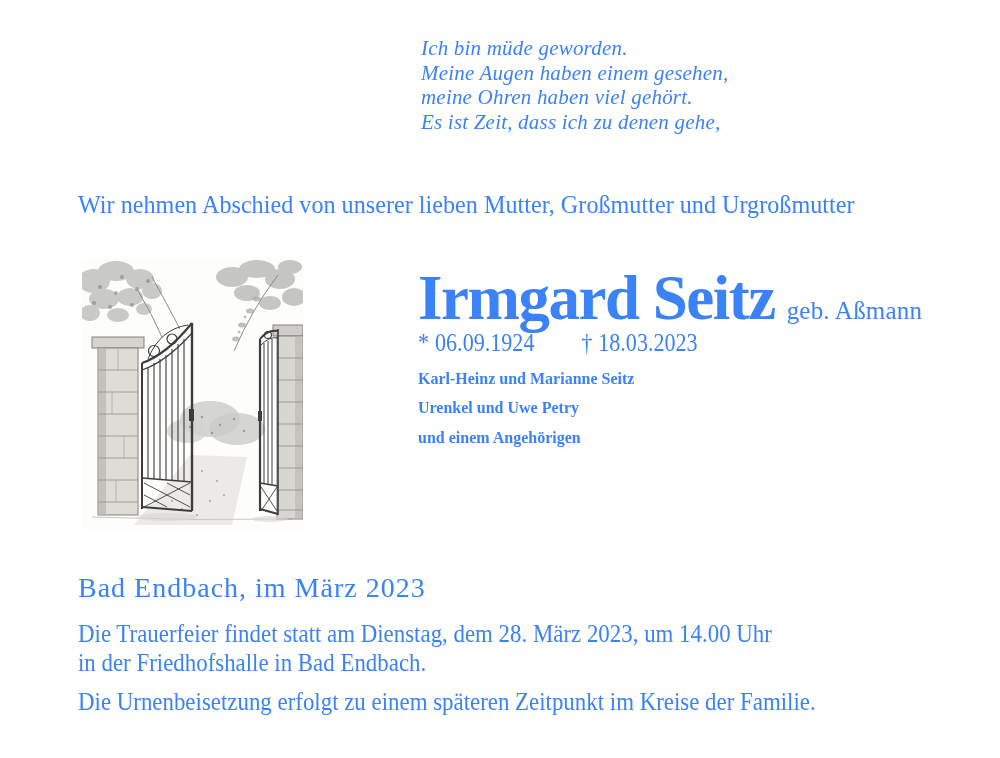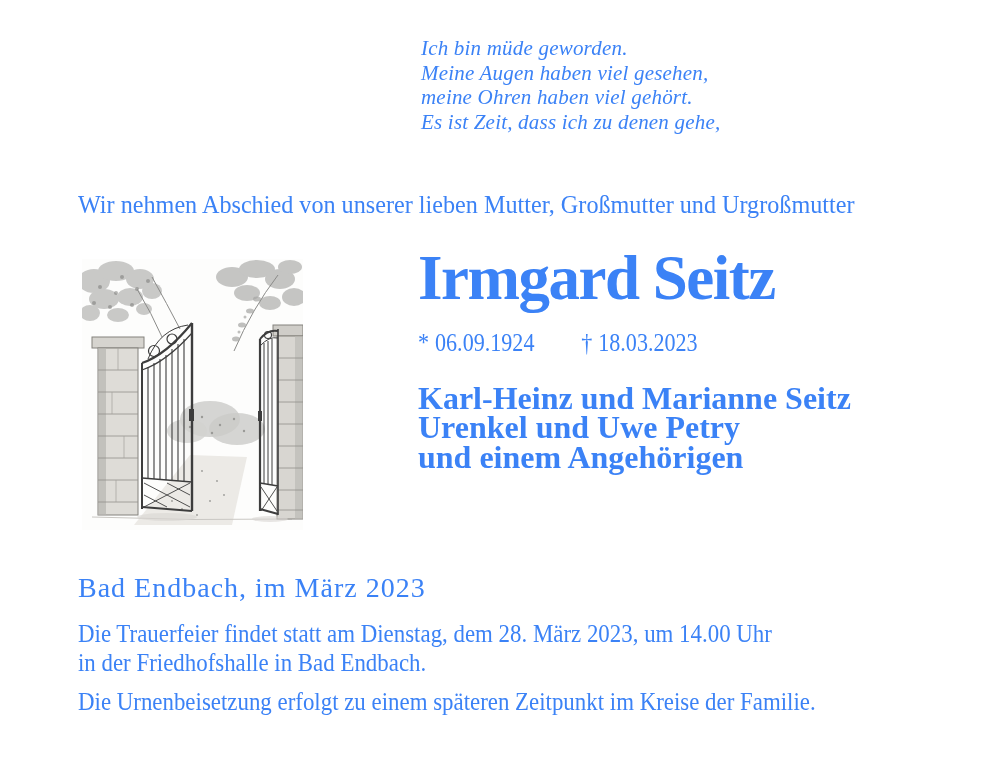--- a/index.html
+++ b/index.html
@@ -16,33 +16,33 @@
     position:absolute;left:78px;top:192px;
     font-size:26px;line-height:1;white-space:nowrap;
     transform:scaleX(.93);transform-origin:0 0;
   }
   .gate-wrap{position:absolute;left:82px;top:259px;width:221px;height:271px;}
   .name-row{
     position:absolute;left:418px;top:247px;
     display:flex;align-items:baseline;white-space:nowrap;
   }
   .name{
-    font-weight:bold;font-size:63px;line-height:1;letter-spacing:-1.5px;
+    font-weight:bold;font-size:63px;line-height:1;letter-spacing:-1.5px;margin-top:20px;
   }
   .maiden{font-size:25px;line-height:1;margin-left:12px;letter-spacing:.2px;}
   .dates{
     position:absolute;left:418px;top:330px;
     font-size:26px;line-height:1;white-space:nowrap;
     transform:scaleX(.85);transform-origin:0 0;
   }
   .dates .death-group{margin-left:55px;}
   .dates .sym{padding-right:7px;}
   .mourners{
-    position:absolute;left:418px;top:384px;
-    font-weight:bold;font-size:32px;line-height:29.4px;white-space:nowrap;
+    position:absolute;left:418px;top:364px;
+    font-weight:bold;font-size:16px;line-height:29.4px;white-space:nowrap;
   }
   .place-date{
     position:absolute;left:78px;top:574px;
     font-size:28px;line-height:1;letter-spacing:1px;white-space:nowrap;
   }
   .funeral{
     position:absolute;left:78px;top:620px;
     font-size:26px;line-height:28.5px;white-space:nowrap;
     transform:scaleX(.88);transform-origin:0 0;
   }
@@ -52,21 +52,21 @@
     transform:scaleX(.88);transform-origin:0 0;
   }
 </style>
 </head>
 <body>
 
 <div class="page">
 
   <div class="poem">
     <div>Ich bin müde geworden.</div>
-    <div>Meine Augen haben viel gesehen,</div>
+    <div>Meine Augen haben einem gesehen,</div>
     <div>meine Ohren haben viel gehört.</div>
     <div>Es ist Zeit, dass ich zu denen gehe,</div>
   </div>
 
   <div class="intro">Wir nehmen Abschied von unserer lieben Mutter, Großmutter und Urgroßmutter</div>
 
   <div class="gate-wrap">
     <svg width="221" height="271" viewBox="0 0 221 271" xmlns="http://www.w3.org/2000/svg">
       <rect width="221" height="271" fill="#fdfdfc"></rect>
 
@@ -180,20 +180,21 @@
         <rect x="176" y="152" width="4" height="10" fill="#3d3d3d" stroke="none"></rect>
       </g>
 
       <ellipse cx="85" cy="258" rx="30" ry="4" fill="#d8d6d2" opacity="0.6"></ellipse>
       <ellipse cx="188" cy="260" rx="18" ry="3" fill="#d8d6d2" opacity="0.6"></ellipse>
     </svg>
   </div>
 
   <div class="name-row">
     <span class="name">Irmgard Seitz</span>
+    <span class="maiden">geb. Aßmann</span>
   </div>
 
   <div class="dates">
     <span class="birth-group"><span class="sym">*</span><span>06.09.1924</span></span><span class="death-group"><span class="sym">†</span><span>18.03.2023</span></span>
   </div>
 
   <div class="mourners">
     <div>Karl-Heinz und Marianne Seitz</div>
     <div>Urenkel und Uwe Petry</div>
     <div>und einem Angehörigen</div>

